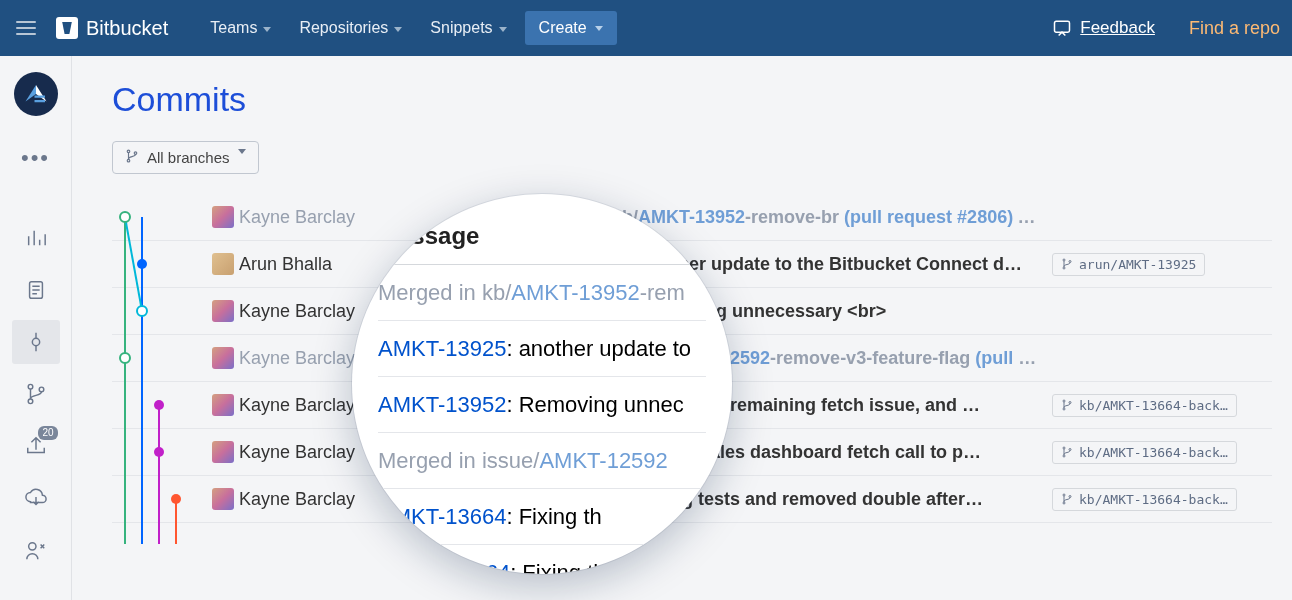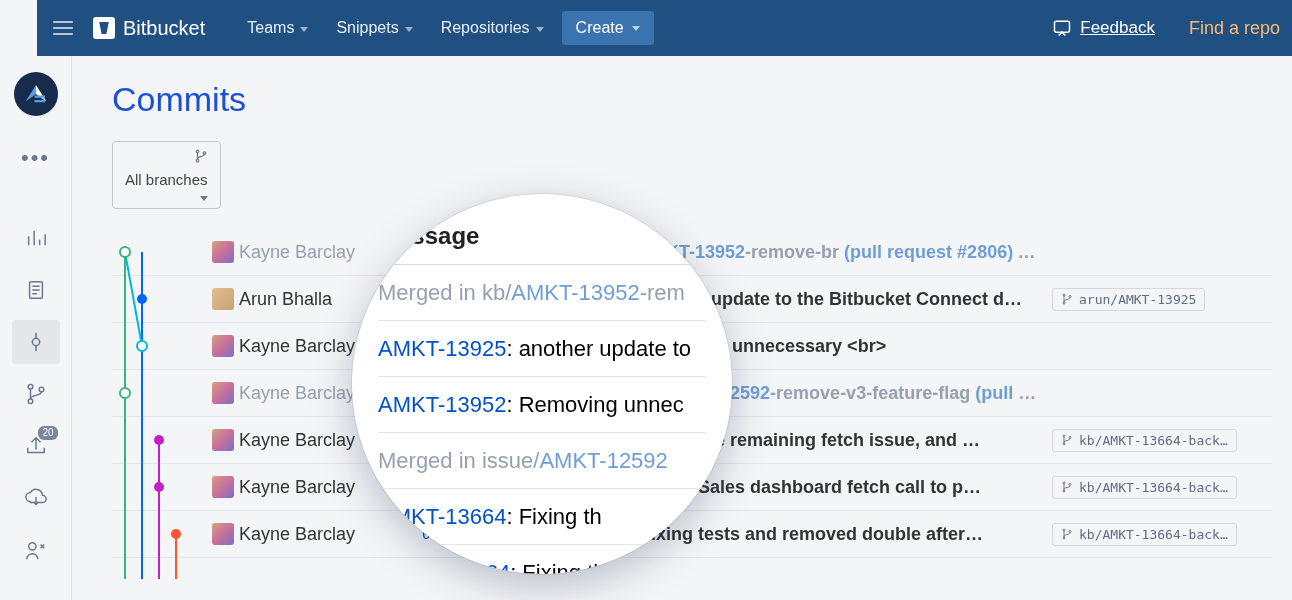--- a/index.html
+++ b/index.html
@@ -13,21 +13,20 @@
   }
   
   .topnav {
     height: 56px;
     background: #205081;
     display: flex;
     align-items: center;
     color: #fff;
     padding: 0 12px;
     gap: 8px;
-    margin-left: 37px;
   }
   .hamburger { width: 28px; height: 28px; display:flex; flex-direction:column; justify-content:center; gap:4px; cursor:pointer; padding:4px;}
   .hamburger span { display:block; height:2px; background:#b8c6d5; border-radius:1px; }
   .brand { display:flex; align-items:center; gap:8px; font-size:20px; font-weight:400; margin-left:8px; margin-right:24px; cursor:pointer;}
   .brand-icon { width:22px; height:22px; background:#fff; border-radius:3px; display:flex; align-items:center; justify-content:center;}
   .brand-icon::after { content:''; width:12px; height:12px; background:#205081; clip-path: polygon(10% 0, 90% 0, 70% 100%, 30% 100%); }
   .navitem { font-size:16px; padding:8px 10px; cursor:pointer; display:flex; align-items:center; gap:6px; color:#e8eef5;}
   .navitem .caret { width:0;height:0;border-left:4px solid transparent;border-right:4px solid transparent;border-top:5px solid #9bb3ca; margin-top:2px;}
   .create-btn { background:#3b73af; color:#fff; padding:8px 14px; border-radius:3px; font-size:16px; display:flex; align-items:center; gap:8px; cursor:pointer;}
   .create-btn .caret { width:0;height:0;border-left:4px solid transparent;border-right:4px solid transparent;border-top:5px solid #b8d1ea;}
@@ -56,25 +55,24 @@
   .rail-badge { position:absolute; top:2px; right:2px; background:#7a869a; color:#fff; font-size:10px; padding:1px 4px; border-radius:6px; line-height:1.2;}
 
   
   .main {
     position:absolute;
     left:72px; right:0; top:56px; bottom:0;
     padding:24px 20px 0 40px;
   }
   .page-title { font-size:34px; color:#1d4ed8; font-weight:400; margin-bottom:22px;}
   .branch-picker {
-    display:inline-flex; align-items:flex-end; gap:8px;
+    display:inline-flex; align-items:flex-start; gap:8px;
     border:1px solid #c1c7d0; background:#f4f5f7;
     padding:7px 12px; border-radius:4px; font-size:15px; color:#444;
     cursor:pointer;
-    flex-direction:column;
   }
   .branch-picker svg { width:14px; height:14px; }
   .branch-picker .caret { width:0;height:0;border-left:4px solid transparent;border-right:4px solid transparent;border-top:5px solid #6b778c;}
 
   
   .commits {
     margin-top:20px;
     width:100%;
   }
   .commits-header { display:flex; padding:10px 0 12px 0; border-bottom:1px solid #d5d8dc;}
@@ -148,25 +146,25 @@
     </div>
   <div class="brand">
     <div class="brand-icon"></div>
     <span>Bitbucket</span>
   </div>
   <div class="navitem">
       <span>Teams</span>
       <span class="caret"></span>
     </div>
   <div class="navitem">
+      <span>Repositories</span>
+      <span class="caret"></span>
+    </div>
+  <div class="navitem">
       <span>Snippets</span>
-      <span class="caret"></span>
-    </div>
-  <div class="navitem">
-      <span>Repositories</span>
       <span class="caret"></span>
     </div>
   <div class="create-btn">
       <span>Create</span>
       <span class="caret"></span>
     </div>
   <div class="spacer"></div>
   <div class="feedback">
     <svg viewBox="0 0 24 24" fill="none" stroke="#fff" stroke-width="1.8">
         <rect x="3" y="4" width="18" height="13" rx="2"></rect>

